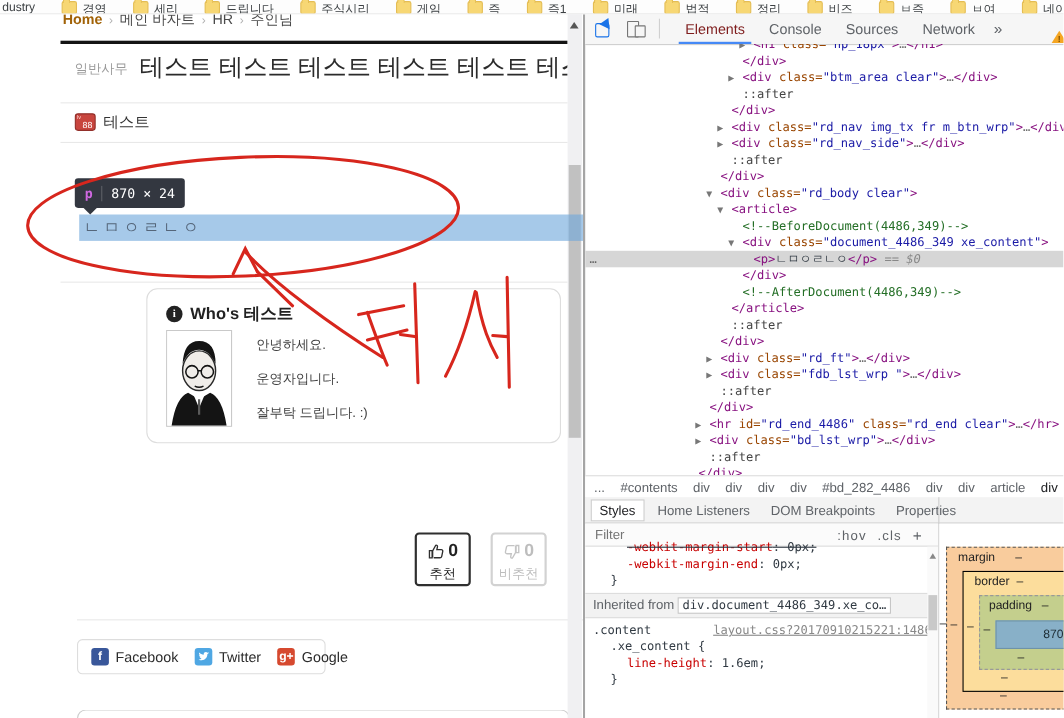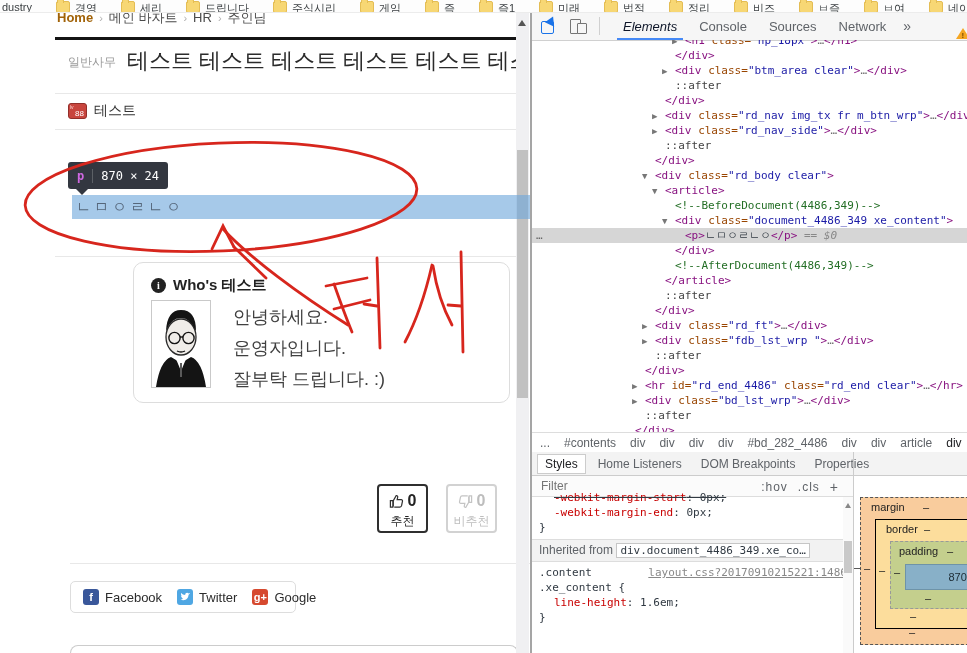--- a/index.html
+++ b/index.html
@@ -42,21 +42,21 @@
   #tip .dim{color:#fff;}
   #tip-caret{left:76px;top:177px;width:0;height:0;border:6px solid transparent;border-top-color:#333740;z-index:8;}
 
   
   #whois{left:133px;top:250px;width:375px;height:139px;border:1px solid #ddd;border-radius:10px;background:#fff;}
   #whois-head{position:absolute;left:17px;top:13px;display:flex;align-items:center;gap:7px;}
   #info-ic{width:15px;height:15px;border-radius:50%;background:#222;color:#fff;font-size:10px;font-weight:bold;
            display:flex;align-items:center;justify-content:center;font-family:"Liberation Serif",serif;}
   #whois-title{font-size:15px;font-weight:bold;color:#222;}
   #photo{position:absolute;left:17px;top:37px;width:58px;height:86px;border:1px solid #c9c9c9;background:#fff;}
-  .wl{position:absolute;left:99px;font-size:18px;color:#404040;}
+  .wl{position:absolute;left:99px;font-size:12px;color:#404040;}
 
   
   .vote{width:47px;height:45px;border-radius:4px;background:#fff;text-align:center;}
   #vote-up{left:377px;top:472px;border:2px solid #2f2f2f;color:#222;}
   #vote-down{left:446px;top:472px;border:2px solid #d2d2d2;color:#bdbdbd;}
   .vote .top{display:flex;align-items:center;justify-content:center;gap:4px;margin-top:6px;font-size:16px;font-weight:bold;}
   .vote .lbl{font-size:12px;margin-top:3px;}
 
   
   #share{left:70px;top:569px;width:212px;height:30px;border:1px solid #ddd;border-radius:5px;background:#fff;
@@ -80,21 +80,21 @@
   #dt-toolbar{position:absolute;left:0;top:0;width:100%;height:28px;background:#f6f6f6;border-bottom:1px solid #d0d0d0;
               display:flex;align-items:center;}
   #ic-inspect{margin-left:9px;width:17px;height:16px;position:relative;}
   #ic-inspect .box{position:absolute;left:0;top:3px;width:11px;height:11px;border:1.5px solid #1a73e8;border-radius:2px;}
   #ic-inspect .cur{position:absolute;right:0;top:0;width:0;height:0;border:5px solid transparent;border-top:9px solid #1a73e8;transform:rotate(-35deg);}
   #ic-device{margin-left:12px;width:16px;height:14px;position:relative;}
   #ic-device .r1{position:absolute;left:0;top:0;width:9px;height:13px;border:1.5px solid #757575;border-radius:1px;background:#f6f6f6;}
   #ic-device .r2{position:absolute;left:7px;top:4px;width:8px;height:9px;border:1.5px solid #757575;border-radius:1px;background:#f6f6f6;}
   #dt-sep{width:1px;height:18px;background:#d0d0d0;margin:0 12px 0 13px;}
   .dt-tab{font-size:13px;color:#5f6368;padding:0 6px;margin:0 5px;height:27px;line-height:27px;position:relative;}
-  .dt-tab.active{color:#0f172a;font-style:italic;}
+  .dt-tab.active{color:#7f1d1d;}
   .dt-tab.active:after{content:"";position:absolute;left:0;right:0;bottom:0;height:2px;background:#4589f6;}
   #dt-more{font-size:14px;color:#5f6368;margin-left:6px;}
   #dt-warn{position:absolute;right:-3px;top:9px;width:0;height:0;border:7px solid transparent;border-bottom:11px solid #f5a623;}
   #dt-warn:after{content:"!";position:absolute;left:-1.5px;top:3px;font-size:8px;font-weight:bold;color:#7a4c00;}
 
   #dt-tree{position:absolute;left:0;top:28px;width:100%;height:392px;overflow:hidden;
            font-family:"DejaVu Sans Mono",monospace;font-size:11px;}
   .tree-line{height:15px;line-height:15px;white-space:nowrap;position:relative;margin-top:0;}
   .tree-line.first{margin-top:-7px;}
   .tree-line.sel{background:#d6d6d6;}
@@ -112,21 +112,21 @@
                 display:flex;align-items:center;font-size:12px;color:#5f6368;box-sizing:border-box;}
   .side-tab{padding:2px 7px;margin-left:5px;}
   .side-tab.active{background:#fff;border:1px solid #ccc;color:#202124;}
 
   #styles-pane{position:absolute;left:0;top:464px;width:321px;height:177px;background:#fff;overflow:hidden;}
   #filter-row{position:absolute;left:0;top:0;width:100%;height:21px;background:#fbfbfb;border-bottom:1px solid #ddd;box-sizing:border-box;}
   #filter-input{position:absolute;left:7px;top:2px;width:160px;border:none;outline:none;background:transparent;font-size:12px;color:#333;font-family:"Liberation Sans",sans-serif;}
   #filter-right{position:absolute;right:14px;top:3px;font-size:12px;color:#5f6368;letter-spacing:1px;display:flex;gap:10px;align-items:center;}
   #filter-right .plus{font-size:14px;}
   #styles-body{position:absolute;left:0;top:21px;width:100%;font-family:"DejaVu Sans Mono",monospace;font-size:11px;color:#303942;}
-  .st-line{height:15px;line-height:15px;padding-left:22px;white-space:nowrap;position:relative;}
+  .st-line{height:15px;line-height:15px;padding-left:22px;white-space:nowrap;position:relative;margin-left:16px;}
   .st-line.clip{margin-top:-7px;}
   .prop-name{color:#c80000;}
   .struck{text-decoration:line-through;}
   .st-check{position:absolute;left:5px;top:3px;width:9px;height:9px;border:1px solid #999;background:#fff;}
   #inh-row{height:21px;line-height:21px;background:#f2f2f2;border-top:1px solid #ddd;border-bottom:1px solid #ddd;
            padding-left:7px;font-size:12px;color:#5f6368;font-family:"Liberation Sans",sans-serif;white-space:nowrap;margin:4px 0 3px 0;}
   #inh-sel{background:#fff;border:1px solid #c6c6c6;color:#303942;padding:0 3px;font-family:"DejaVu Sans Mono",monospace;font-size:11px;}
   .sel-row{display:flex;justify-content:space-between;padding:0 6px 0 7px;height:15px;line-height:15px;}
   .css-link{color:#888;text-decoration:underline;}
   #st-sb{position:absolute;right:0;top:21px;width:10px;height:156px;background:#fafafa;}

